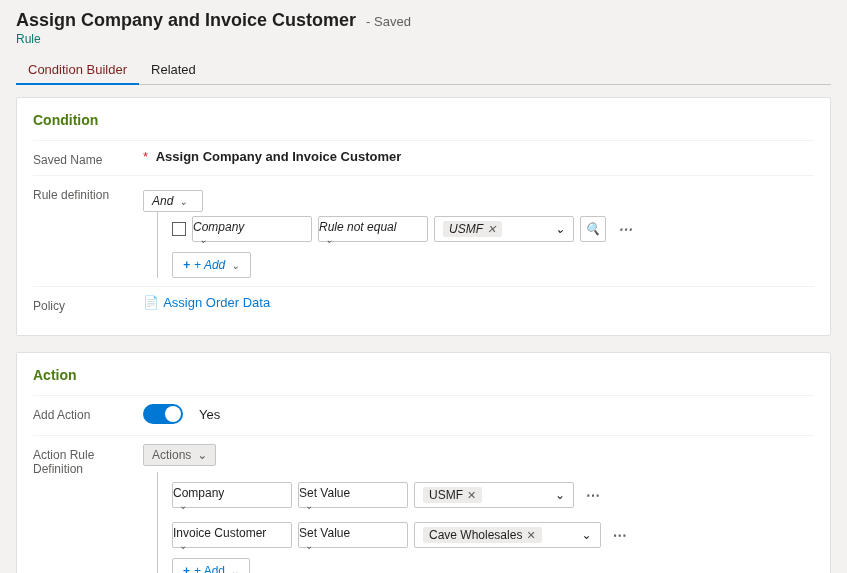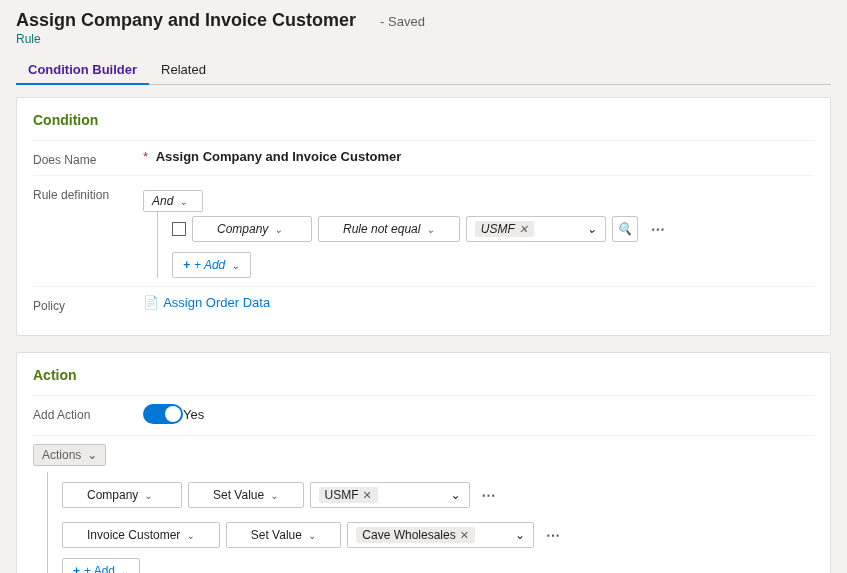--- a/index.html
+++ b/index.html
@@ -17,21 +17,21 @@
     }
     .page-title {
       font-size: 18px;
       font-weight: 600;
       color: #201f1e;
     }
     .page-saved {
       font-size: 13px;
       color: #605e5c;
       font-weight: normal;
-      margin-left: 20px;
+      margin-left: 6px;
     }
     .page-subtitle {
       font-size: 12px;
       color: #0f766e;
       margin-top: 1px;
     }
     .tabs {
       display: flex;
       border-bottom: 1px solid #c8c6c4;
       margin-top: 8px;
@@ -39,22 +39,22 @@
     .tab {
       padding: 8px 12px 6px 12px;
       cursor: pointer;
       font-size: 13px;
       color: #201f1e;
       border-bottom: 2px solid transparent;
       margin-bottom: -1px;
     }
     .tab.active {
       border-bottom: 2px solid #0078d4;
-      color: #4c1d95;
-      font-weight: 700;
+      color: #7f1d1d;
+      font-weight: 400;
     }
     .section-card {
       background: #fff;
       border: 1px solid #e1dfdd;
       border-radius: 2px;
       margin-top: 12px;
       padding: 14px 16px 14px 16px;
     }
     .section-title {
       font-size: 14px;
@@ -124,29 +124,30 @@
     .checkbox {
       width: 14px;
       height: 14px;
       border: 1px solid #605e5c;
       background: #fff;
       display: inline-block;
       flex-shrink: 0;
     }
     .select-box {
       display: inline-flex;
-      align-items: center;
-      border: 1px solid #c8c6c4;
-      border-radius: 2px;
-      background: #fff;
-      padding: 3px 24px;
+      align-items: flex-start;
+      border: 1px solid #c8c6c4;
+      border-radius: 2px;
+      background: #fff;
+      padding: 3px 0;
       font-size: 12px;
       cursor: pointer;
       color: #201f1e;
       height: 26px;
+      flex-direction: column;
     }
     .select-box .chevron {
       margin-left: 6px;
       color: #605e5c;
       font-size: 10px;
     }
     .select-company { min-width: 120px; }
     .select-operator { min-width: 110px; }
     .select-value {
       min-width: 140px;
@@ -229,21 +230,21 @@
       align-items: center;
       gap: 4px;
     }
     .policy-icon {
       color: #0078d4;
       font-size: 13px;
     }
     .toggle-container {
       display: inline-flex;
       align-items: center;
-      gap: 0;
+      gap: 16px;
     }
     .toggle {
       width: 40px;
       height: 20px;
       background: #0078d4;
       border-radius: 10px;
       position: relative;
       cursor: pointer;
       display: inline-block;
     }
@@ -297,21 +298,21 @@
   <div class="tabs">
     <div class="tab active">Condition Builder</div>
     <div class="tab">Related</div>
   </div>
 
   <div class="section-card">
     <div class="section-title">Condition</div>
 
     <div class="form-row">
       <div class="form-label">
-        <span>Does Name</span>
+        <span>Saved Name</span>
       </div>
       <div class="form-value">
         <span class="required-star">*</span>
         <span class="rule-name-value">Assign Company and Invoice Customer</span>
       </div>
     </div>
 
     <div class="form-row">
       <div class="form-label">
         <span>Rule definition</span>
@@ -378,20 +379,23 @@
         <div class="toggle-container">
           <div class="toggle">
             <div class="toggle-knob"></div>
           </div>
           <span class="toggle-label">Yes</span>
         </div>
       </div>
     </div>
 
     <div class="form-row">
+      <div class="form-label">
+        <div>Action Rule Definition</div>
+      </div>
       <div class="form-value">
         
         <div class="actions-dropdown">
           <span>Actions</span>
           <span class="chevron" style="margin-left:6px;">⌄</span>
         </div>
         
         <div class="tree-branch" style="margin-top:6px;">
           <div class="action-rows">
 

